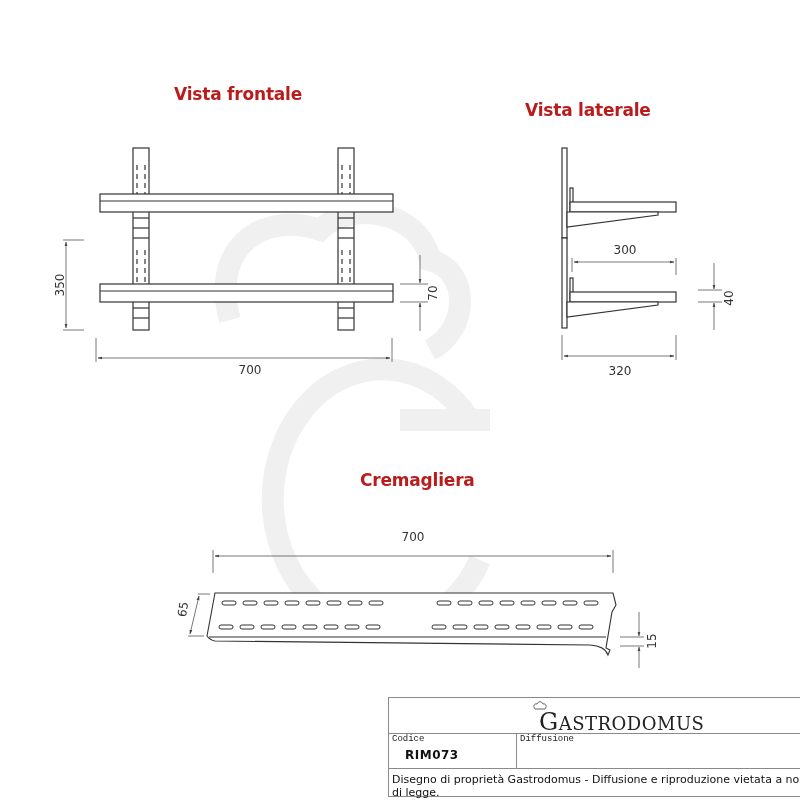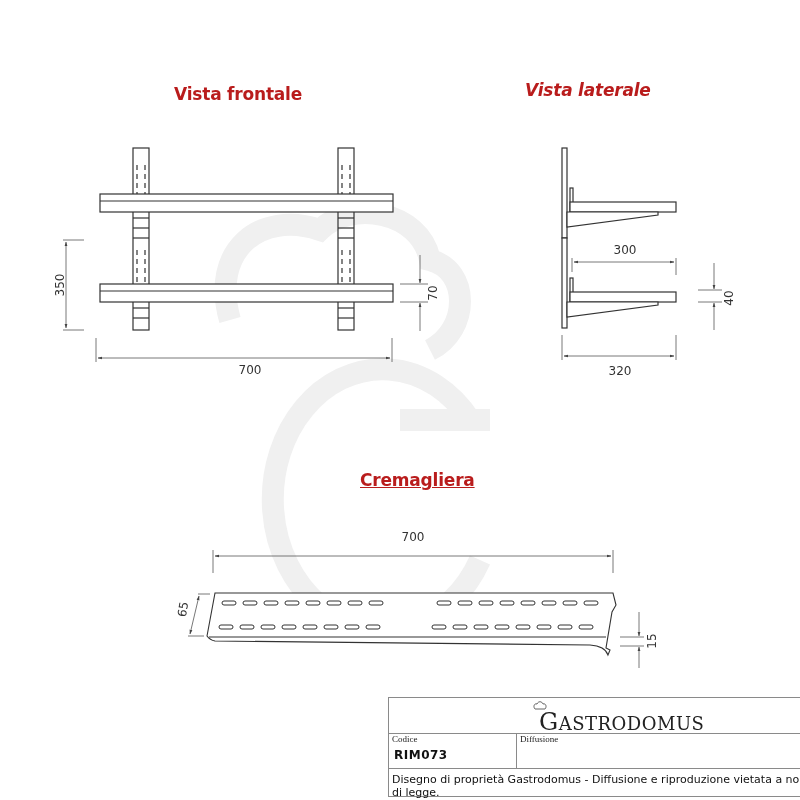--- a/index.html
+++ b/index.html
@@ -6,22 +6,22 @@
   body{width:800px;height:800px;position:relative;overflow:hidden;font-family:"DejaVu Sans",sans-serif;}
   .title{position:absolute;font-family:"DejaVu Sans",sans-serif;font-weight:bold;font-size:17px;color:#b91c1c;letter-spacing:-0.2px;}
   svg.drawing{position:absolute;left:0;top:0;}
   .dim{font-family:"DejaVu Sans",sans-serif;font-size:12px;fill:#333;}
   .tb{position:absolute;left:344px;top:697px;width:446px;height:100px;border:1px solid #8a8a8a;box-sizing:border-box;background:#fff;margin-left:44px;}
   .tb-logo{position:absolute;left:0;top:0;width:100%;height:35px;border-bottom:1px solid #8a8a8a;text-align:center;}
   .tb-logo-text{position:absolute;left:150px;top:10px;font-family:"DejaVu Serif",serif;font-size:18px;color:#222;letter-spacing:0.5px;}
   .tb-logo-text .big{font-size:24px;}
   .tb-code{position:absolute;left:0;top:35px;width:128px;height:36px;border-right:1px solid #8a8a8a;border-bottom:1px solid #8a8a8a;box-sizing:border-box;}
   .tb-desc{position:absolute;left:128px;top:35px;right:0;height:36px;border-bottom:1px solid #8a8a8a;box-sizing:border-box;}
-  .tb-label{position:absolute;left:3px;top:1px;font-size:9px;color:#222;font-family:Liberation Serif, serif;}
-  .tb-code-val{position:absolute;left:5px;top:15px;font-size:12px;font-weight:bold;color:#111;font-family:"DejaVu Sans",sans-serif;letter-spacing:0.5px;}
+  .tb-label{position:absolute;left:3px;top:1px;font-size:9px;color:#222;font-family:Liberation Mono, monospace;}
+  .tb-code-val{position:absolute;left:16px;top:15px;font-size:12px;font-weight:bold;color:#111;font-family:"DejaVu Sans",sans-serif;letter-spacing:0.5px;}
   .tb-desc-val{position:absolute;left:3px;top:16px;font-size:10.5px;color:#111;font-family:"DejaVu Sans",sans-serif;}
   .tb-foot{position:absolute;left:3px;top:75px;font-size:11px;color:#111;font-family:"DejaVu Sans",sans-serif;}
 </style>
 </head>
 <body>
 
 <svg class="drawing" width="800" height="800" viewBox="0 0 800 800" xmlns="http://www.w3.org/2000/svg">
   <defs>
     <marker id="arr" viewBox="0 0 10 10" refX="9" refY="5" markerWidth="6" markerHeight="6" orient="auto-start-reverse">
       <path d="M0,2 L10,5 L0,8 z" fill="#444"></path>
@@ -157,22 +157,22 @@
     <line x1="620" y1="646" x2="644" y2="646"></line>
     <line x1="639" y1="612" x2="639" y2="636" marker-end="url(#arr)"></line>
     <line x1="639" y1="668" x2="639" y2="647" marker-end="url(#arr)"></line>
   </g>
   <text class="dim" x="413" y="541" text-anchor="middle">700</text>
   <text class="dim" transform="translate(187,610) rotate(-80)" text-anchor="middle">65</text>
   <text class="dim" transform="translate(656,641) rotate(-90)" text-anchor="middle">15</text>
 </svg>
 
 <div class="title" style="left:174px;top:84px;">Vista frontale</div>
-<div class="title" style="left:525px;top:80px;font-style:italic;">Vista laterale</div>
-<div class="title" style="left:360px;top:470px;text-decoration:underline;">Cremagliera</div>
+<div class="title" style="left:525px;top:100px;">Vista laterale</div>
+<div class="title" style="left:360px;top:470px;">Cremagliera</div>
 
 <div class="tb">
   <div class="tb-logo">
     <svg style="position:absolute;left:144px;top:2px;" width="14" height="12" viewBox="0 0 14 12">
       <path d="M2,9 C0,7 1,3 4,4 C5,1 9,1 10,4 C13,3 14,7 12,9 Z" fill="none" stroke="#555" stroke-width="0.9"></path>
     </svg>
     <span class="tb-logo-text"><span class="big">G</span><span>ASTRODOMUS</span></span>
   </div>
   <div class="tb-code">
     <span class="tb-label">Codice</span>

